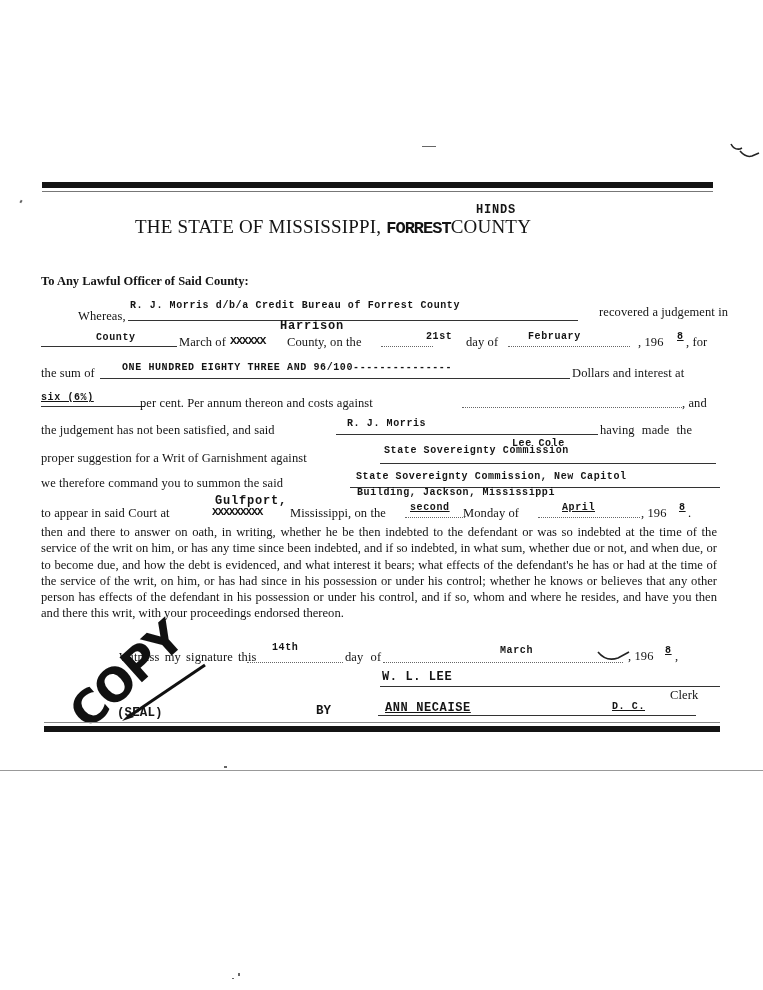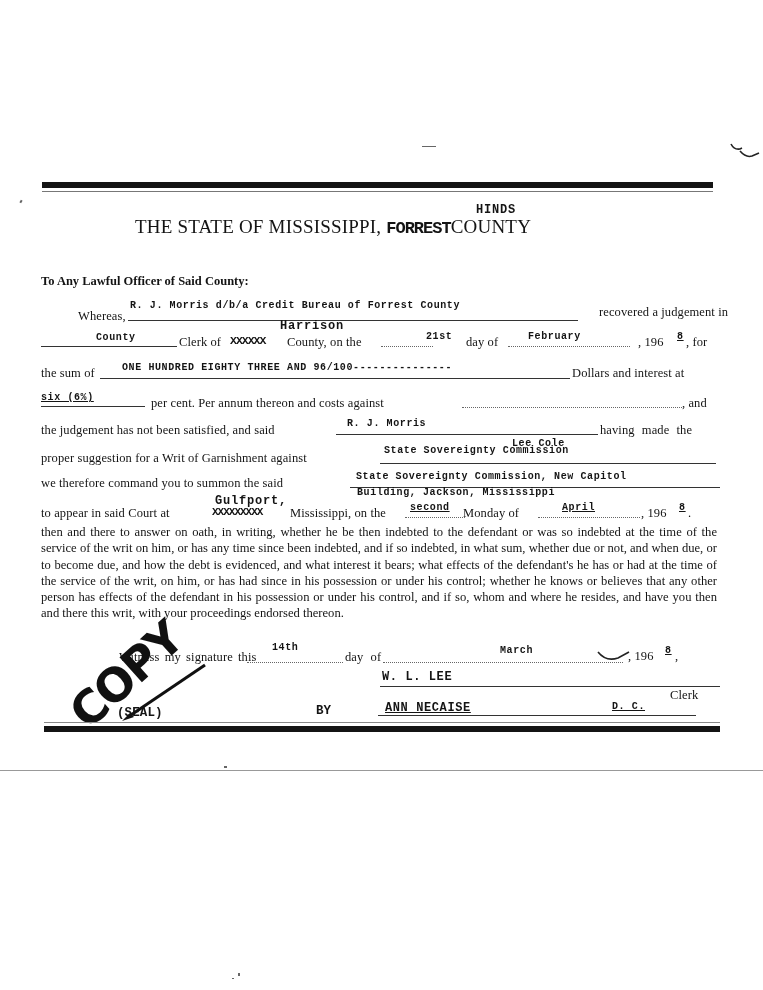--- a/index.html
+++ b/index.html
@@ -44,41 +44,41 @@
 
 <div class="abs" style="left:41px;top:274px;font-size:12.5px;font-weight:bold;">To Any Lawful Officer of Said County:</div>
 
 <div class="abs lbl" style="left:78px;top:309px;">Whereas,</div>
 <div class="uline" style="left:128px;top:320px;width:450px;"></div>
 <div class="abs mono fill" style="left:130px;top:300px;">R. J. Morris d/b/a Credit Bureau of Forrest County</div>
 <div class="abs lbl" style="left:555px;top:305px;margin-left:44px;">recovered a judgement in</div>
 
 <div class="uline" style="left:41px;top:346px;width:136px;"></div>
 <div class="abs mono fill" style="left:96px;top:332px;">County</div>
-<div class="abs lbl" style="left:179px;top:335px;">Clerk of</div>
+<div class="abs lbl" style="left:179px;top:335px;">March of</div>
 <div class="abs mono" style="left:248px;top:319px;font-size:12px;letter-spacing:0.8px;margin-left:32px;">Harrison</div>
 <div class="abs struck" style="left:230px;top:334px;font-size:11.5px;">XXXXXX</div>
 <div class="abs lbl" style="left:287px;top:335px;">County, on the</div>
 <div class="dotline" style="left:381px;top:346px;width:52px;"></div>
 <div class="abs mono fill" style="left:426px;top:331px;">21st</div>
 <div class="abs lbl" style="left:466px;top:335px;">day of</div>
 <div class="dotline" style="left:508px;top:346px;width:122px;"></div>
 <div class="abs mono fill" style="left:528px;top:331px;">February</div>
 <div class="abs lbl" style="left:638px;top:335px;">, 196</div>
 <div class="abs mono fill" style="left:677px;top:331px;text-decoration:underline;">8</div>
 <div class="abs lbl" style="left:686px;top:335px;">, for</div>
 
 <div class="abs lbl" style="left:41px;top:366px;">the sum of</div>
 <div class="uline" style="left:100px;top:378px;width:470px;"></div>
 <div class="abs mono fill" style="left:122px;top:362px;">ONE HUNDRED EIGHTY THREE AND 96/100---------------</div>
 <div class="abs lbl" style="left:572px;top:366px;">Dollars and interest at</div>
 
 <div class="abs mono fill" style="left:41px;top:392px;text-decoration:underline;">six (6%)</div>
 <div class="uline" style="left:41px;top:406px;width:104px;"></div>
-<div class="abs lbl" style="left:151px;top:396px;">per cent. Per annum thereon and costs against</div>
+<div class="abs lbl" style="left:140px;top:396px;">per cent. Per annum thereon and costs against</div>
 <div class="dotline" style="left:462px;top:407px;width:220px;"></div>
 <div class="abs mono fill" style="left:512px;top:390px;margin-top:48px;">Lee Cole</div>
 <div class="abs lbl" style="left:682px;top:396px;">, and</div>
 
 <div class="abs lbl" style="left:41px;top:423px;">the judgement has not been satisfied, and said</div>
 <div class="uline" style="left:336px;top:434px;width:262px;"></div>
 <div class="abs mono fill" style="left:347px;top:418px;">R. J. Morris</div>
 <div class="abs lbl" style="left:600px;top:423px;word-spacing:4px;">having made the</div>
 
 <div class="abs lbl" style="left:41px;top:451px;">proper suggestion for a Writ of Garnishment against</div>

